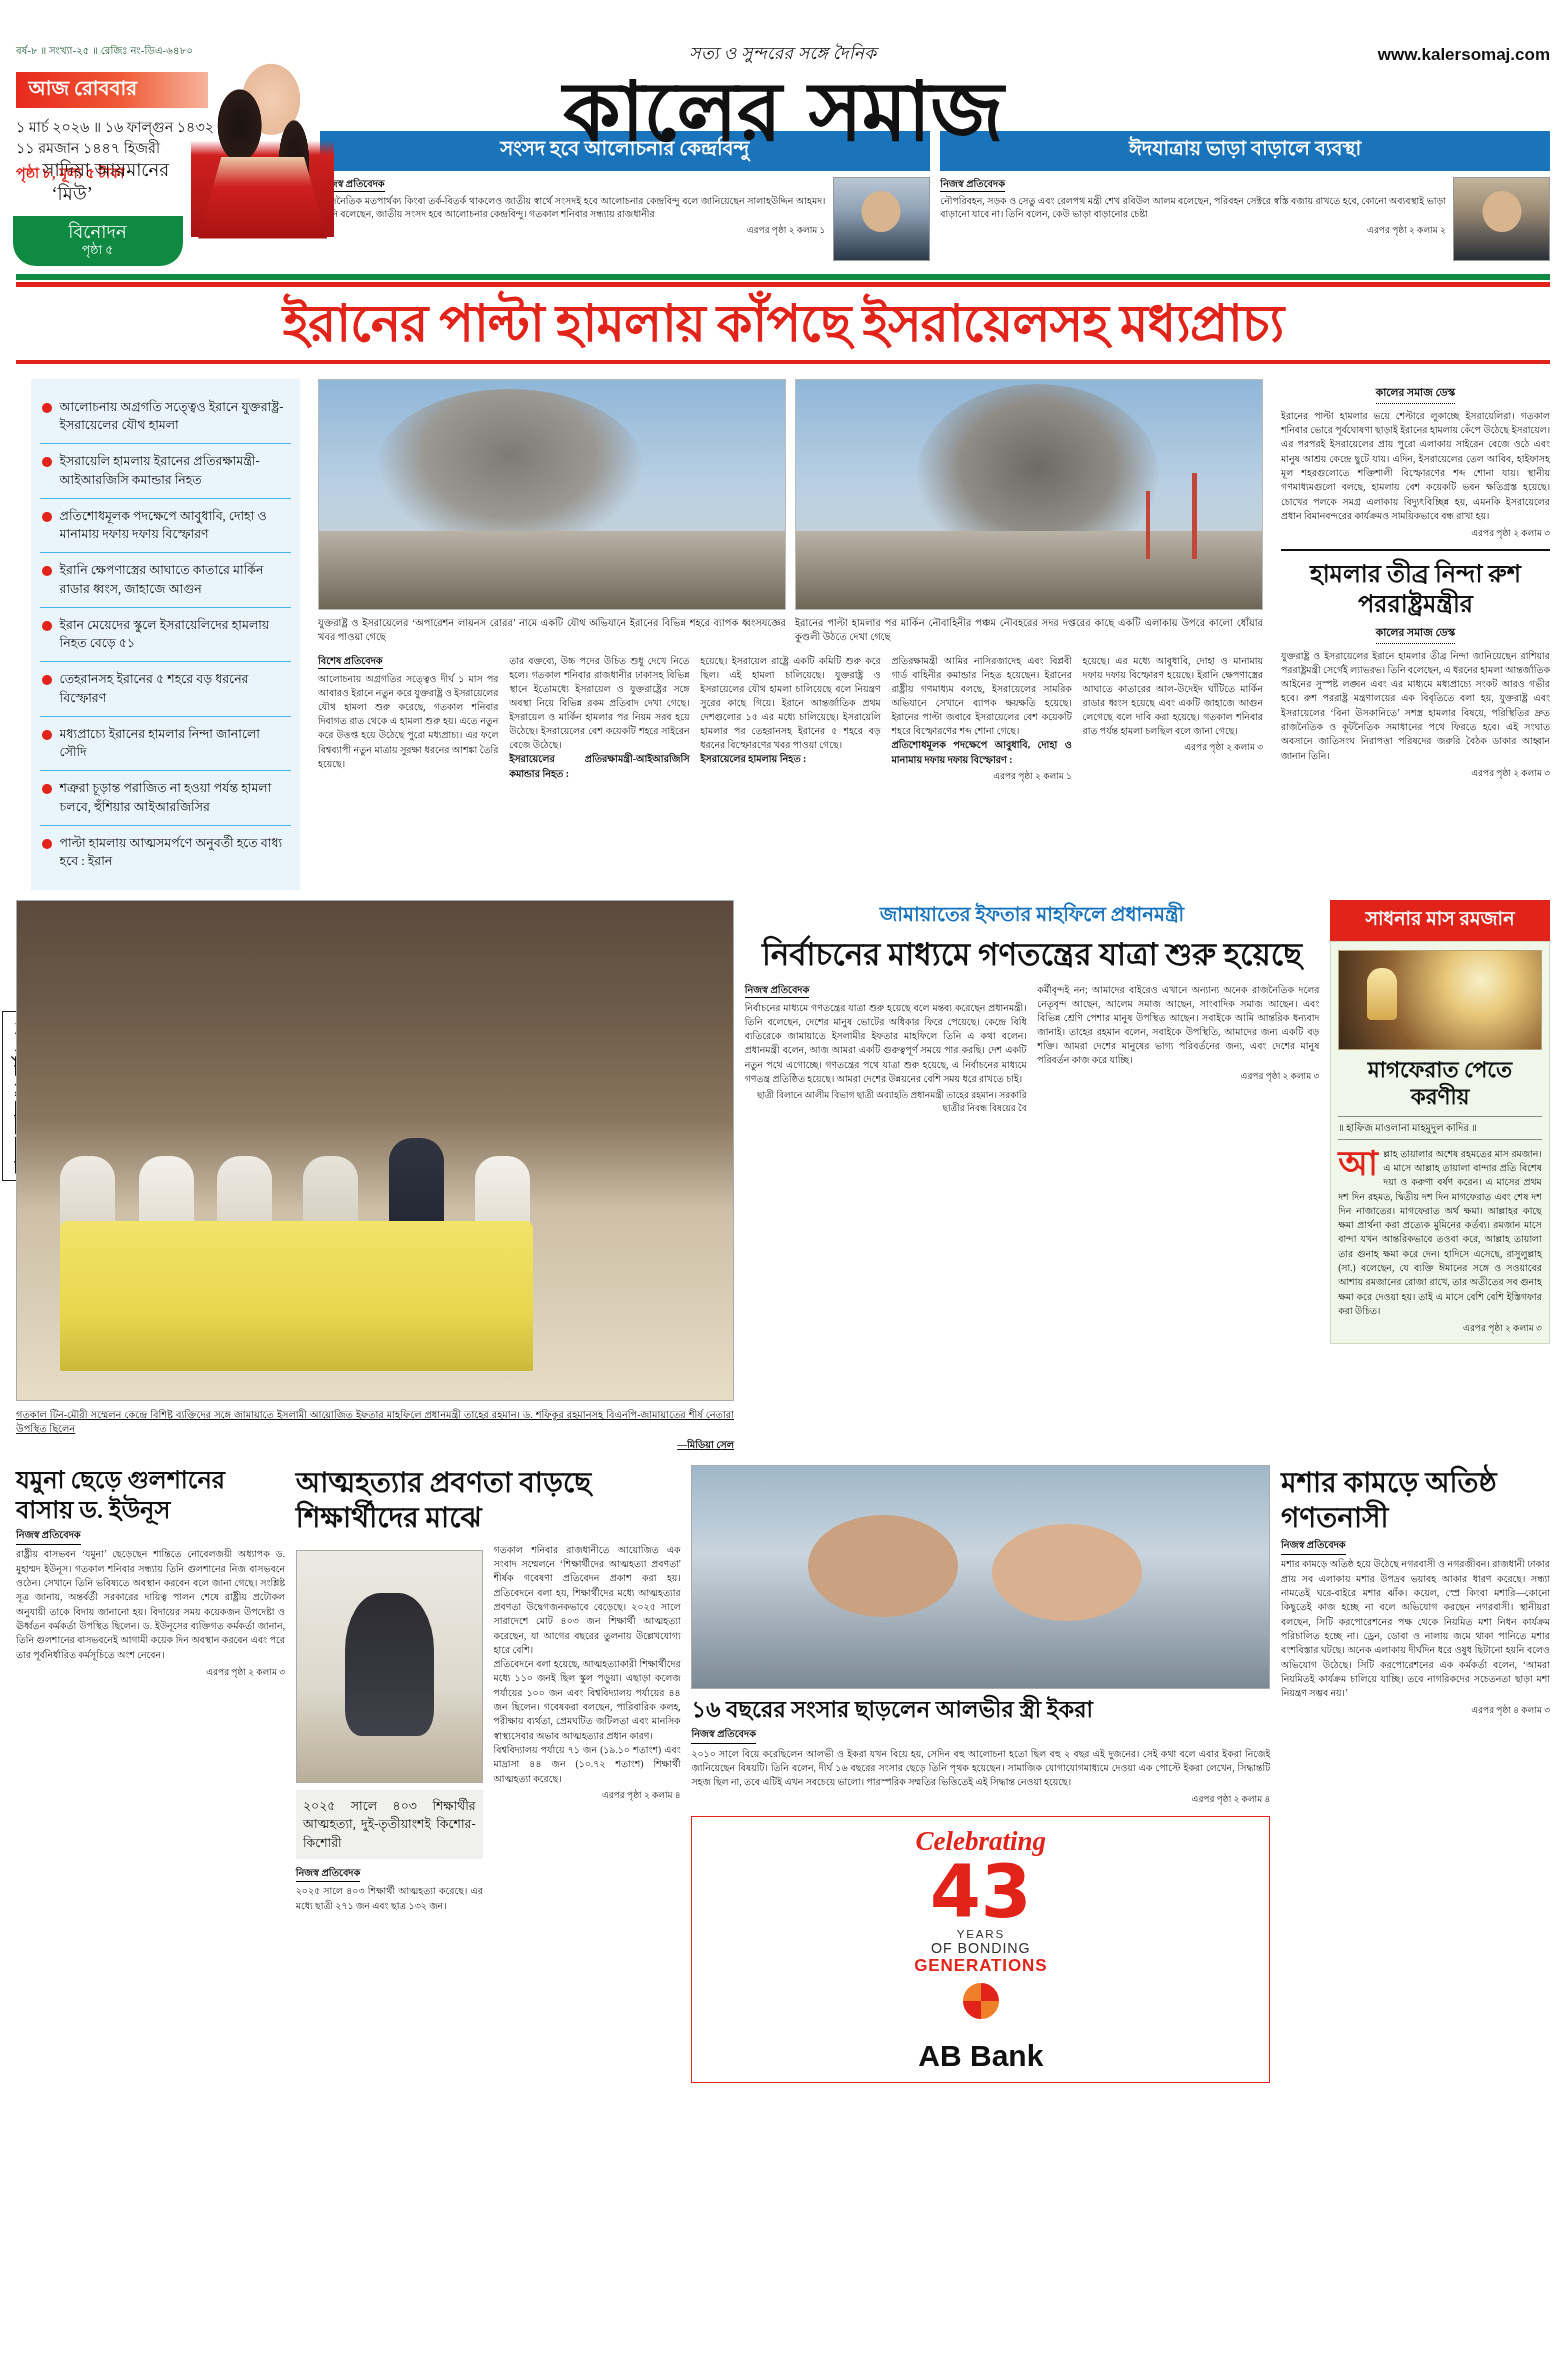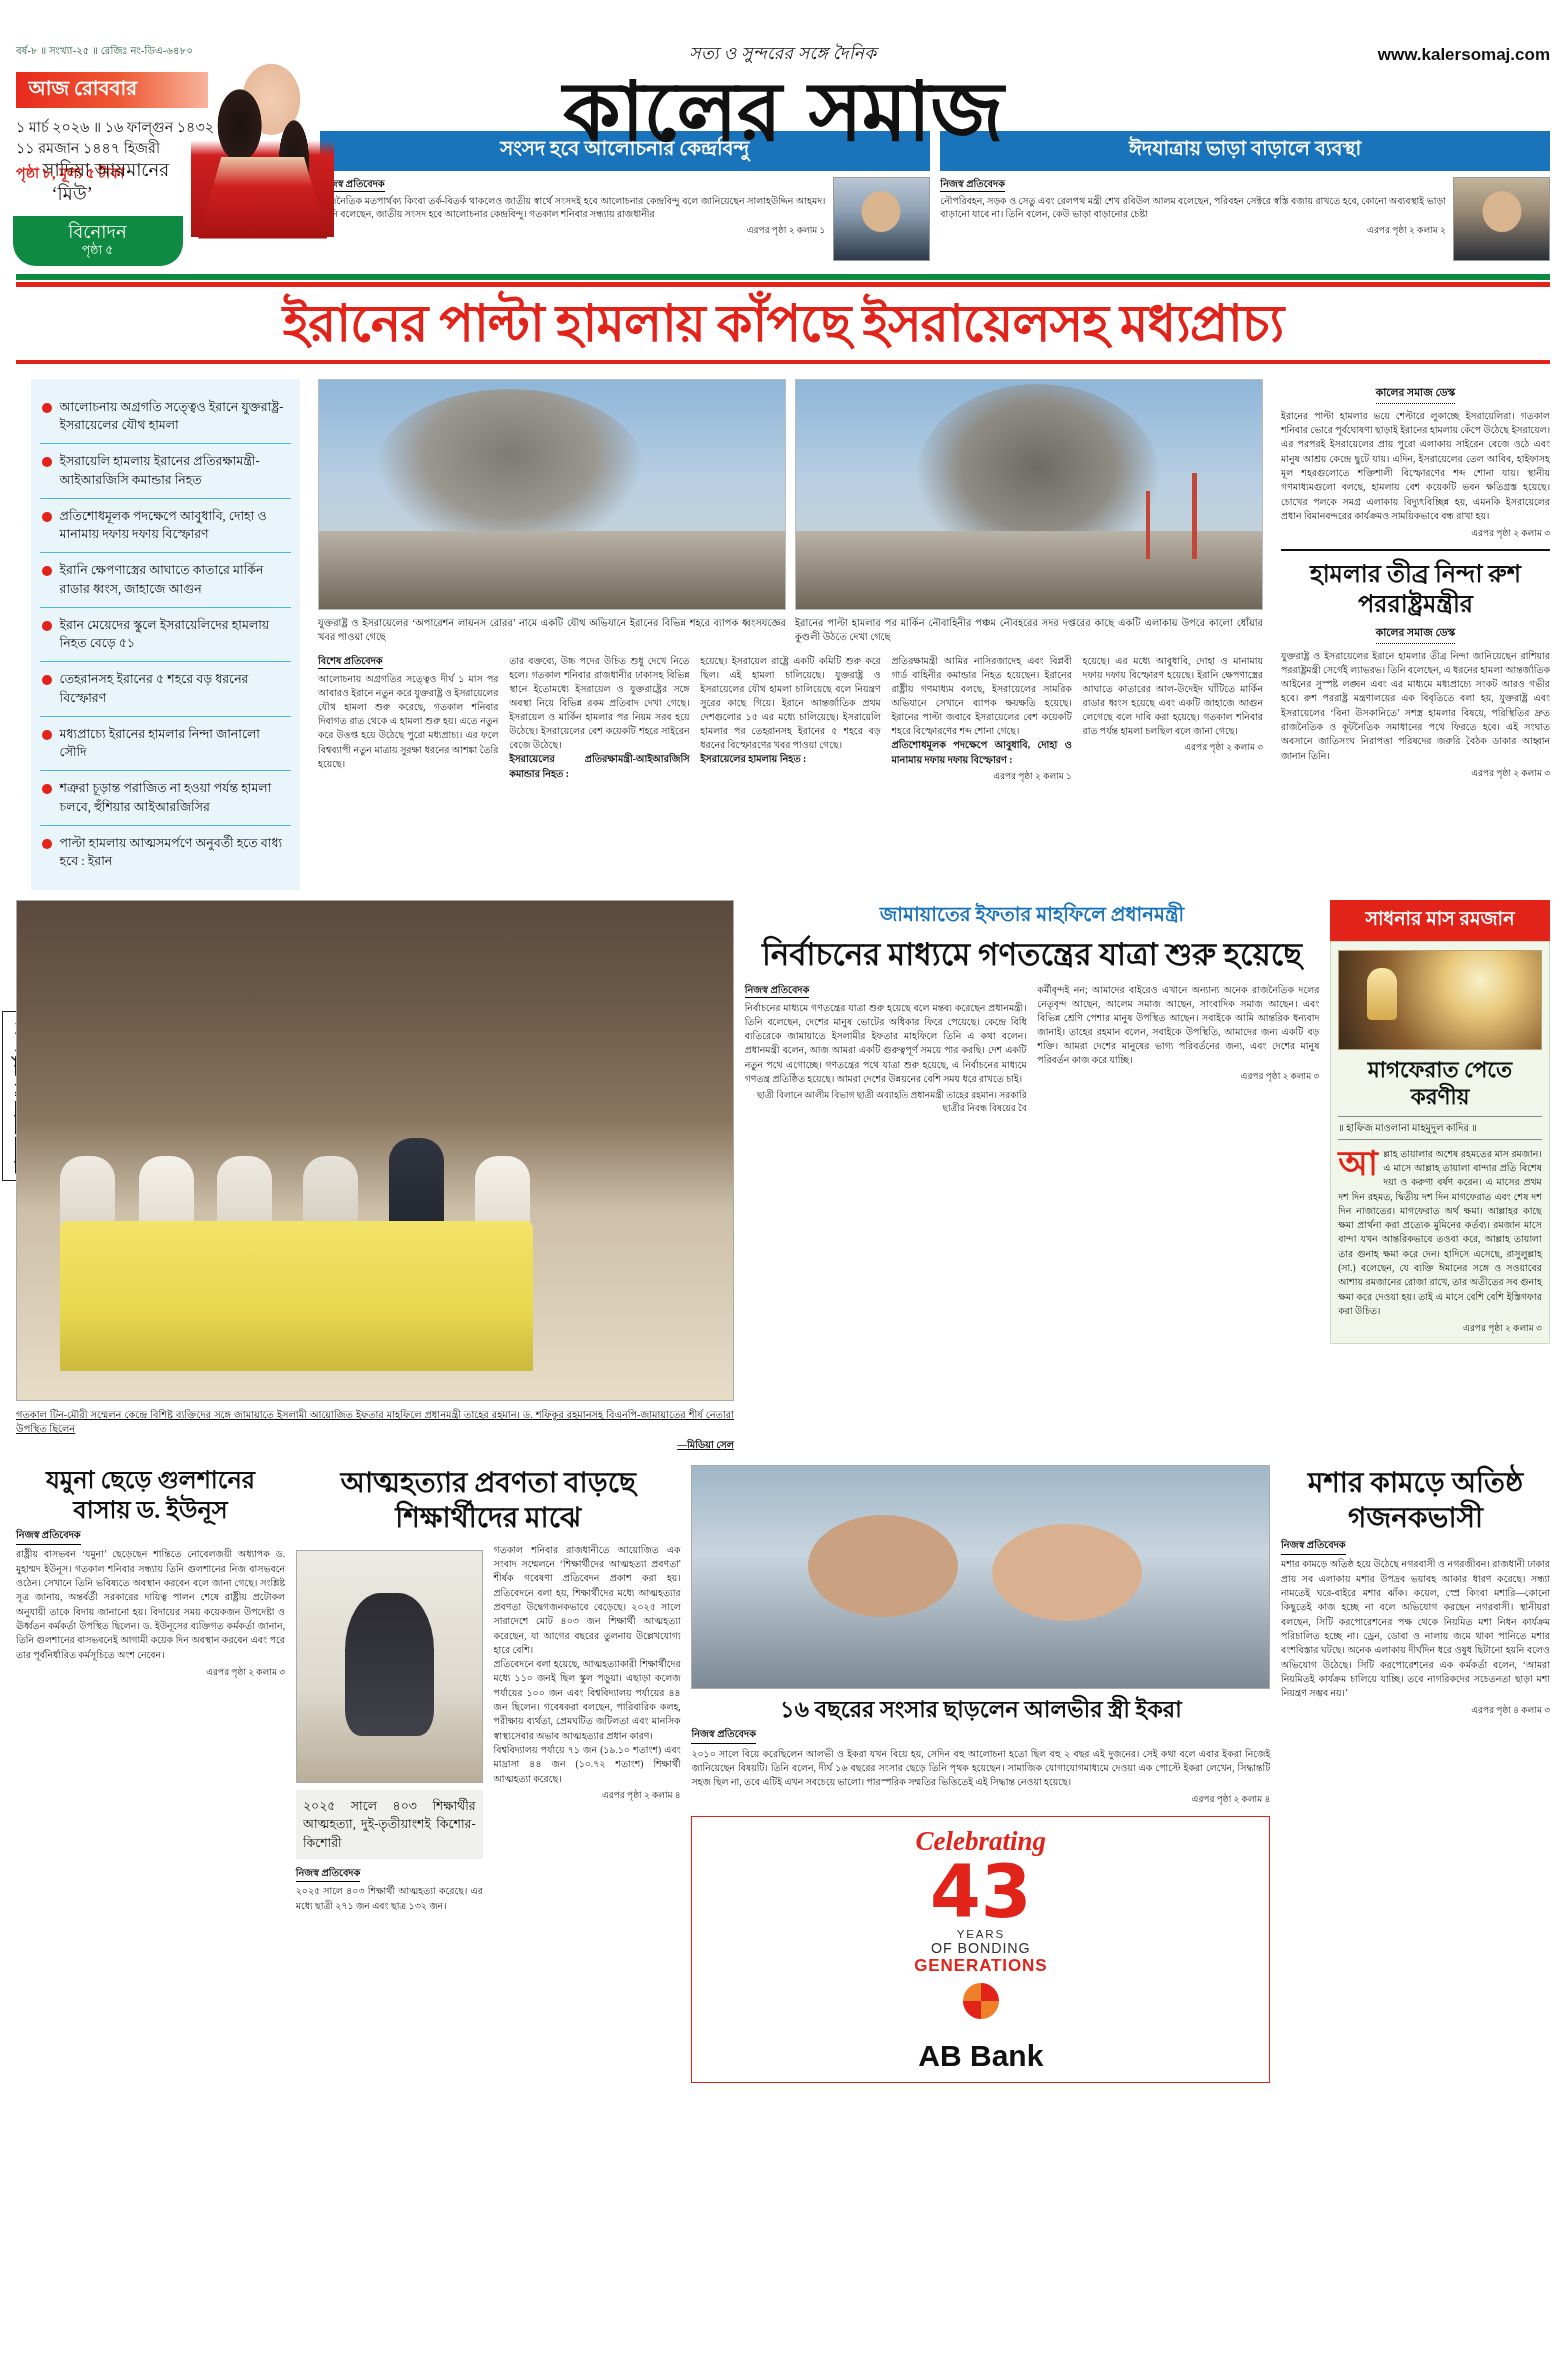--- a/index.html
+++ b/index.html
@@ -176,21 +176,21 @@
     background: linear-gradient(180deg,#f8e7a8,#d7a94d); border-radius:14.3px 14.3px 4.5px 4.5px;
   }
   .ram-head { font-size:21.5px; font-weight:700; text-align:center; line-height:1.25; margin-top:7.2px;}
   .ram-auth { font-size:9.8px; text-align:left; margin-top:5.4px; border-top:0.9px solid #888; border-bottom:0.9px solid #888; padding:2.7px 0;}
   .dropcap { float:left; font-size:34px; line-height:.84; color:#e2231a; font-weight:700; padding:3.6px 5.4px 0 0;}
   .ram-body { font-size:9.4px; line-height:1.52; text-align:justify; margin-top:6.3px;}
 
   
   .bot { display:flex; gap:10.7px; margin-top:10.7px; }
   .bot-l { width: 269px; }
-  .bot-head-sm { font-size:24px; font-weight:700; text-align:center; line-height:1.25;}
+  .bot-head-sm { font-size:24px; font-weight:700; line-height:1.25;}
   .bot-img-a {
     width:100%; height:233px; border:0.9px solid #aaa; margin-top:7.2px;
     background: linear-gradient(180deg,#eceae3 0%, #ddd8cc 60%, #b9ae98 100%); position:relative;
   }
   .bot-img-a::after{
     content:""; position:absolute; left:26%; top:18%; width:48%; height:62%;
     background: linear-gradient(180deg,#2b2b30 0%, #40414a 100%); border-radius:40% 40% 18% 18%;
   }
   .bot-c { width: 385px; }
   .bot-cap-box { background:#f0f0ef; padding:7.2px; font-size:12.5px; line-height:1.45; margin-top:7.2px; }
@@ -507,21 +507,21 @@
         <div class="ad-43">43</div>
         <div class="ad-yrs">YEARS</div>
         <div class="ad-bond">OF BONDING</div>
         <div class="ad-gen">GENERATIONS</div>
         <div class="ad-logo"></div>
         <div class="ad-bank">AB Bank</div>
       </div>
     </div>
 
     <div class="bot-far">
-      <div class="bot-head-sm" style="font-size:28px">মশার কামড়ে অতিষ্ঠ গজনকভাসী</div>
+      <div class="bot-head-sm" style="font-size:28px">মশার কামড়ে অতিষ্ঠ গণতনাসী</div>
       <span class="byline-sm">নিজস্ব প্রতিবেদক</span>
       <div class="r-body">মশার কামড়ে অতিষ্ঠ হয়ে উঠেছে নগরবাসী ও নগরজীবন। রাজধানী ঢাকার প্রায় সব এলাকায় মশার উপদ্রব ভয়াবহ আকার ধারণ করেছে। সন্ধ্যা নামতেই ঘরে-বাইরে মশার ঝাঁক। কয়েল, স্প্রে কিংবা মশারি—কোনো কিছুতেই কাজ হচ্ছে না বলে অভিযোগ করছেন নগরবাসী।
 
 স্থানীয়রা বলছেন, সিটি করপোরেশনের পক্ষ থেকে নিয়মিত মশা নিধন কার্যক্রম পরিচালিত হচ্ছে না। ড্রেন, ডোবা ও নালায় জমে থাকা পানিতে মশার বংশবিস্তার ঘটছে। অনেক এলাকায় দীর্ঘদিন ধরে ওষুধ ছিটানো হয়নি বলেও অভিযোগ উঠেছে।
 
 সিটি করপোরেশনের এক কর্মকর্তা বলেন, ‘আমরা নিয়মিতই কার্যক্রম চালিয়ে যাচ্ছি। তবে নাগরিকদের সচেতনতা ছাড়া মশা নিয়ন্ত্রণ সম্ভব নয়।’</div>
       <div class="cont">এরপর পৃষ্ঠা ৪ কলাম ৩</div>
     </div>
   </div>
 

